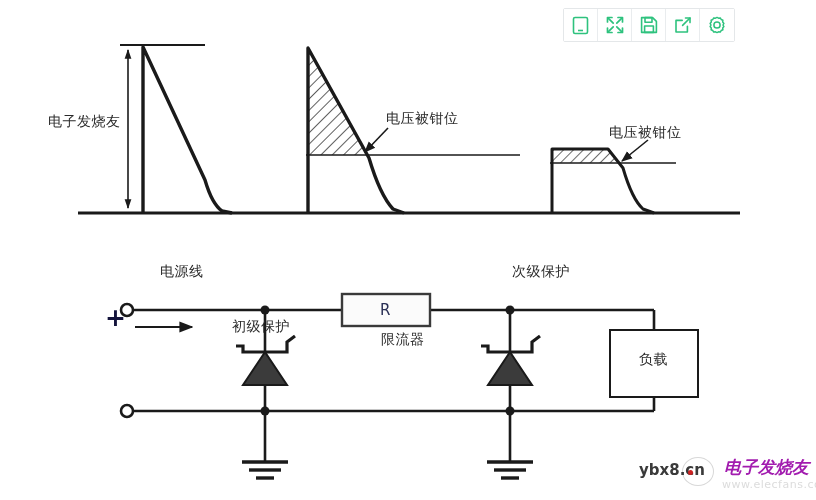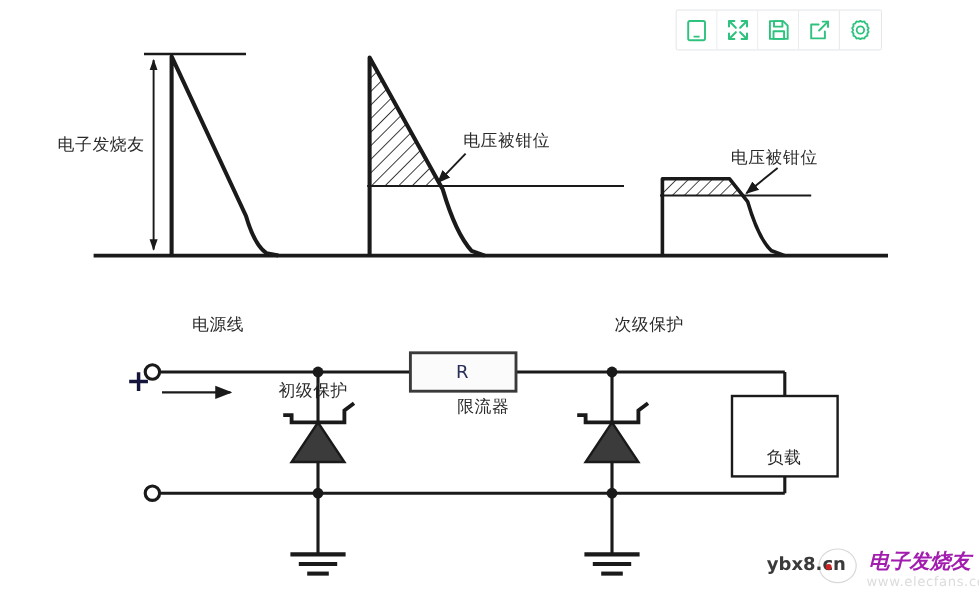--- a/index.html
+++ b/index.html
@@ -297,21 +297,21 @@
 <div class="lbl lbl-cn" style="left:160px; top:264px;">电源线</div>
 
 <div class="lbl lbl-cn" style="left:232px; top:281px;margin-top:38px;">初级保护</div>
 
 <div class="lbl lbl-cn" style="left:488px; top:264px;margin-left:24px;">次级保护</div>
 
 <div class="lbl lbl-r" style="left:380px; top:303px;">R</div>
 
 <div class="lbl lbl-cn" style="left:381px; top:332px;">限流器</div>
 
-<div class="lbl lbl-cn" style="left:639px; top:375px;">负载</div>
+<div class="lbl lbl-cn" style="left:639px; top:352px;">负载</div>
 
 <div class="lbl lbl-plus" style="left:105px; top:305px;">+</div>
 
 <div id="wm-ybx8-ring"></div>
 <div class="wm" id="wm-ybx8">ybx8.cn</div>
 <div id="wm-ybx8-dot"></div>
 
 <div class="wm" id="wm-elecfans-cn">电子发烧友</div>
 <div class="wm" id="wm-elecfans-url">www.elecfans.com</div>
 

